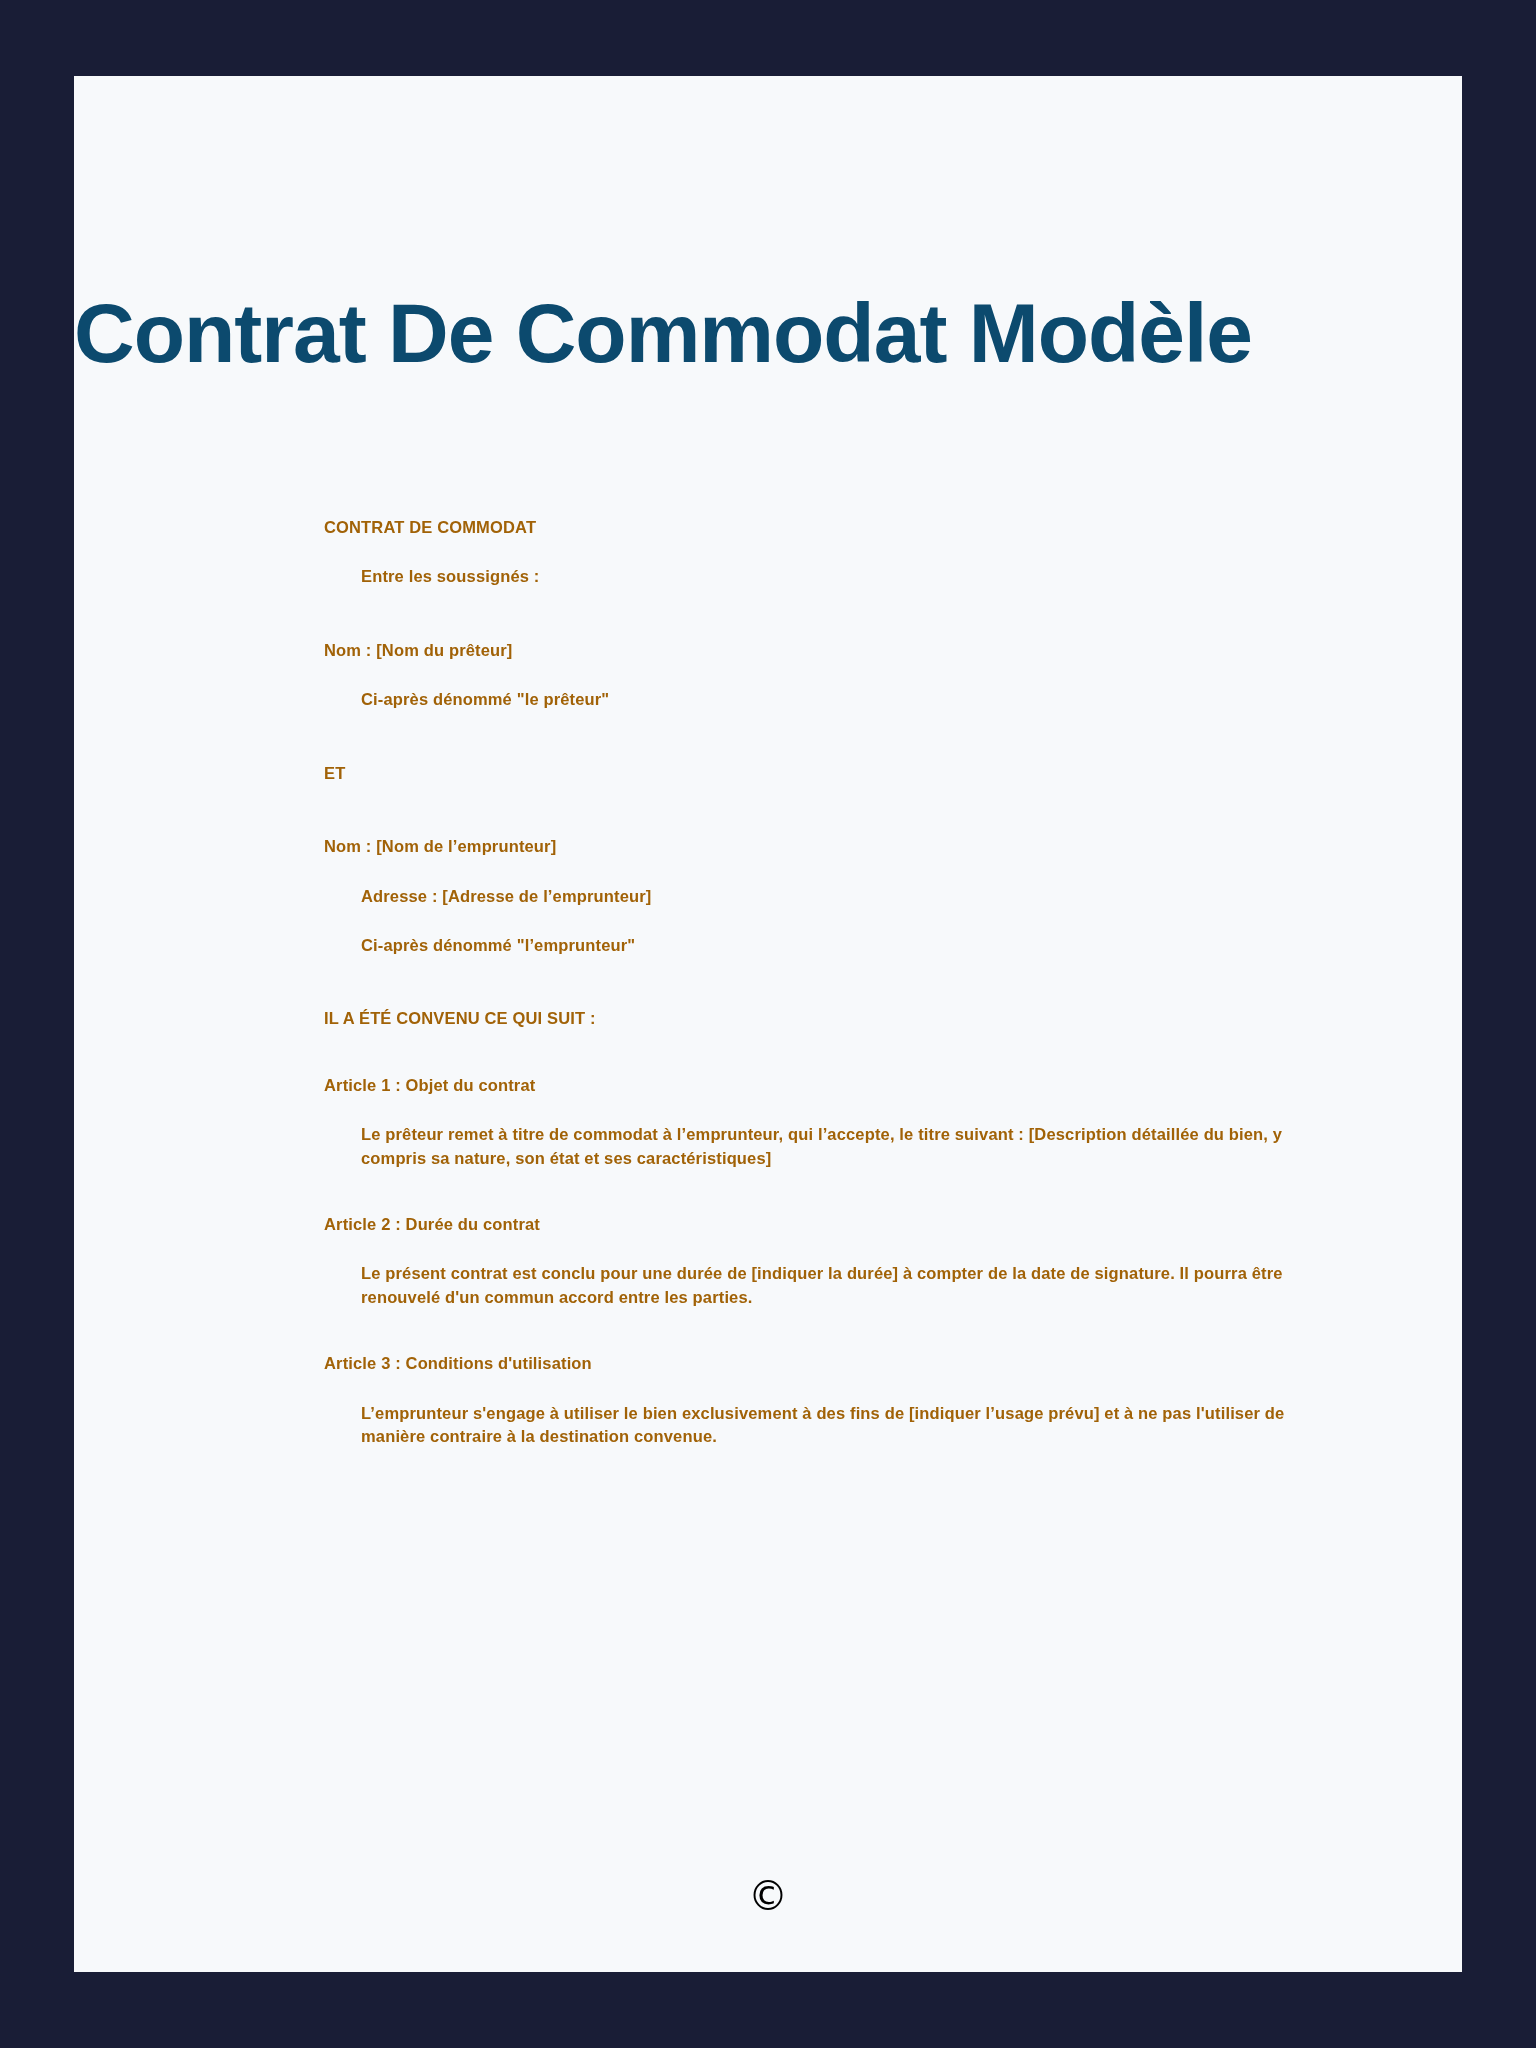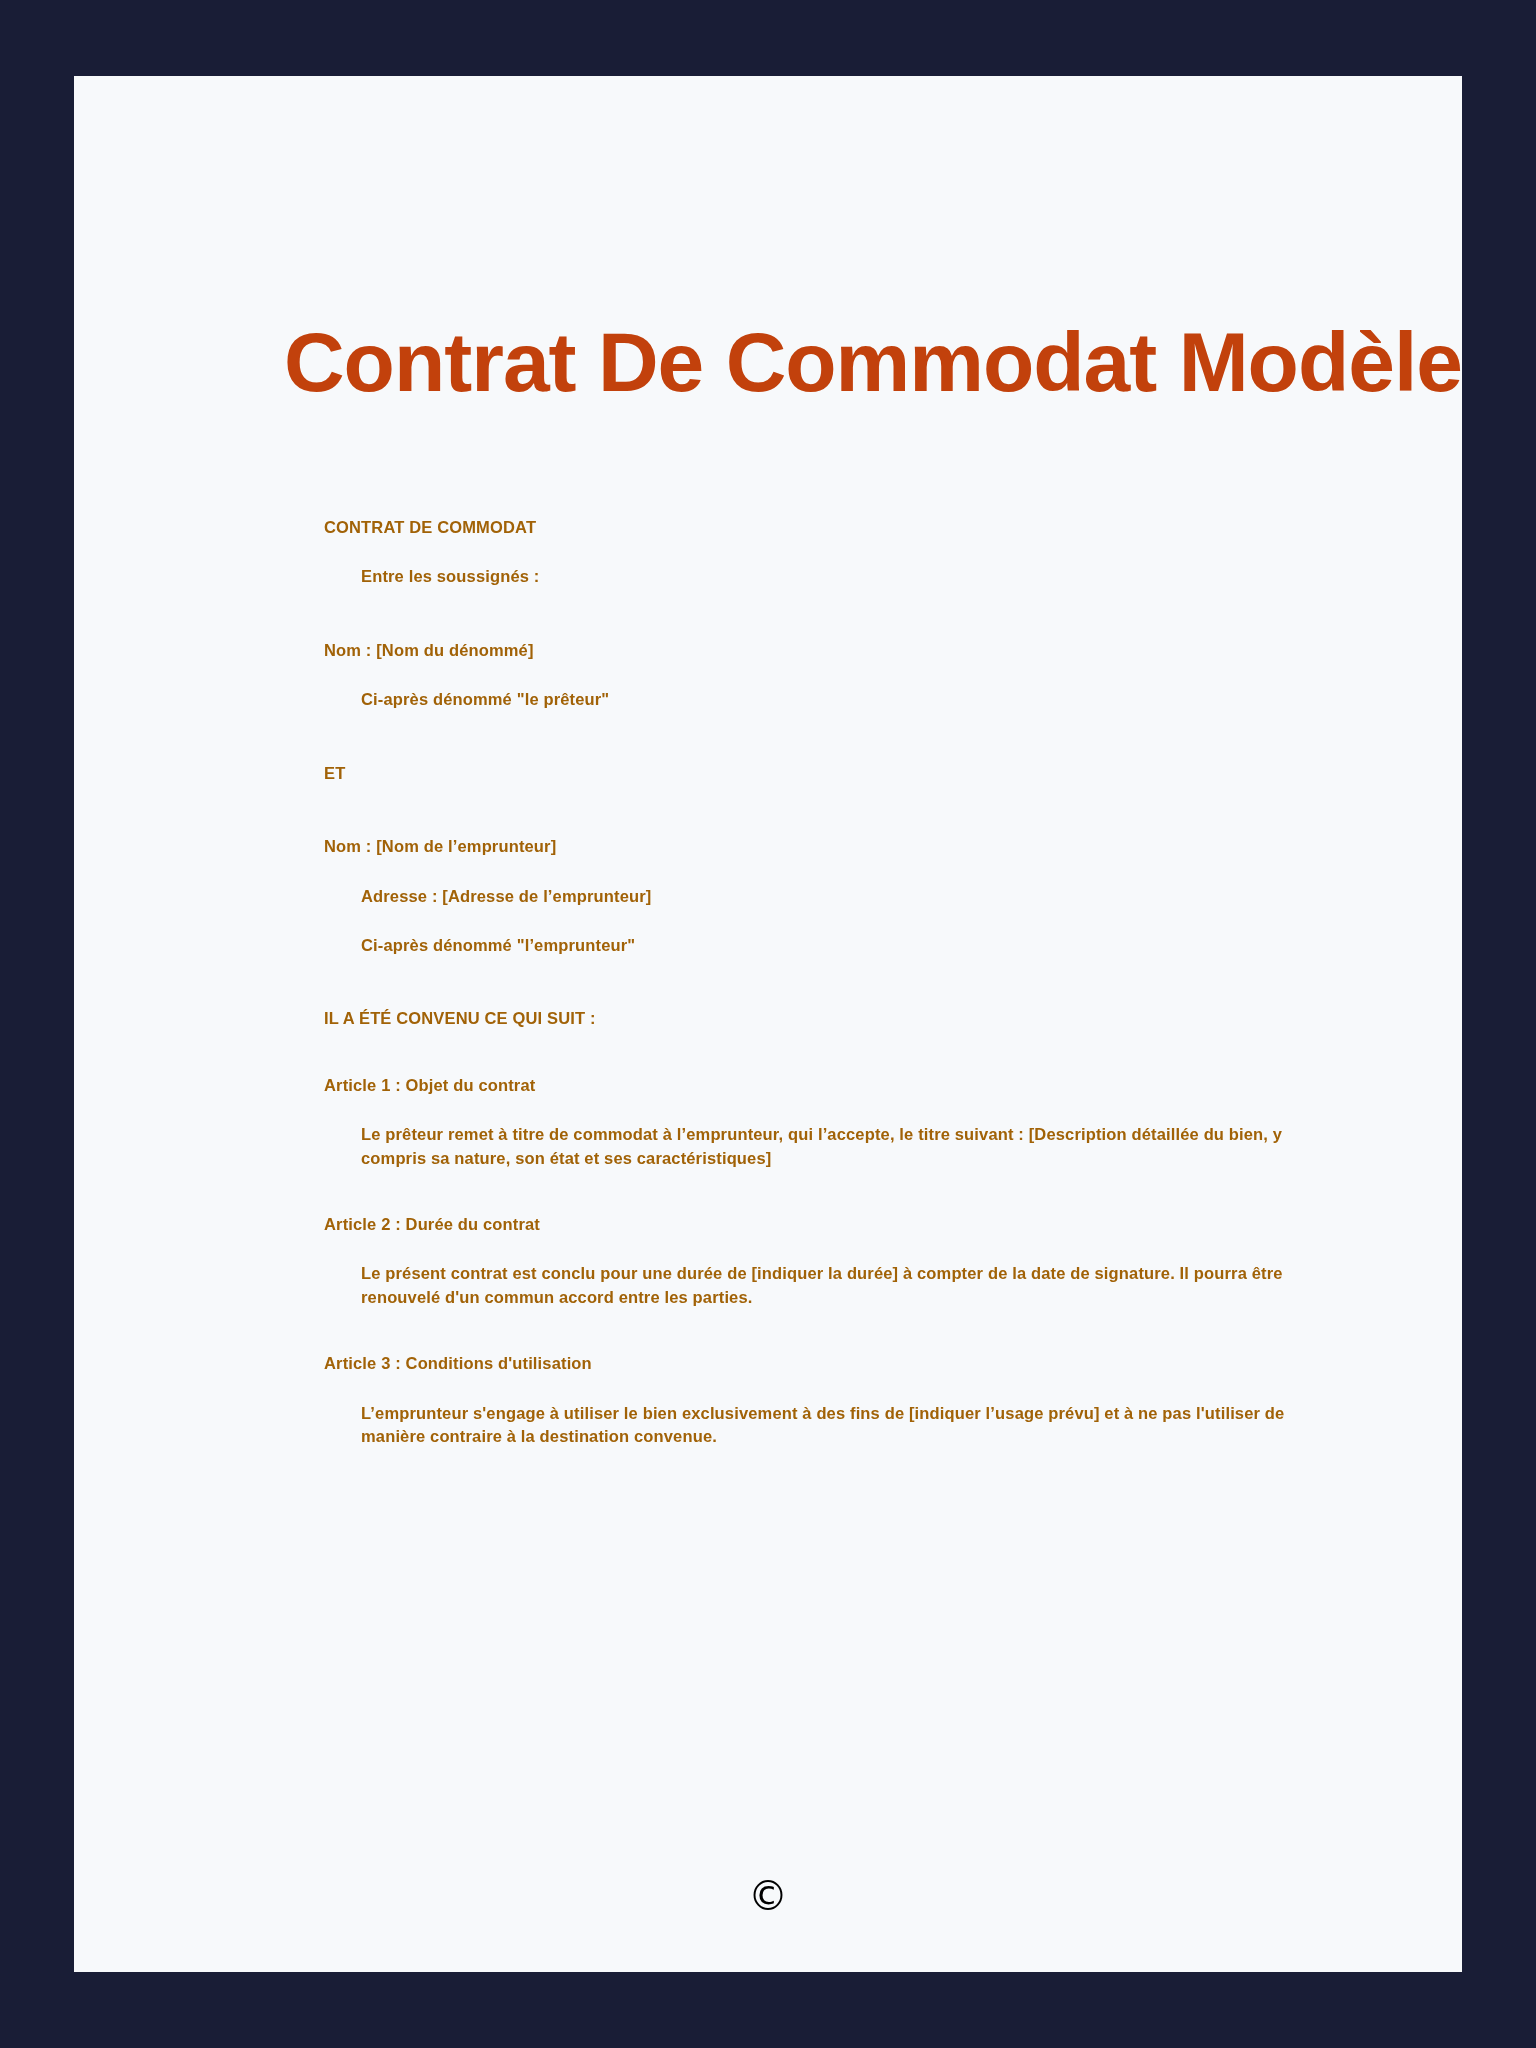--- a/index.html
+++ b/index.html
@@ -20,26 +20,26 @@
     width: 1388px;
     height: 1896px;
     background: #f7f9fb;
     box-sizing: border-box;
     overflow: hidden;
   }
   .doc-title {
     position: absolute;
     left: 0;
     right: 0;
-    top: 242px;
-    text-align: right;
+    top: 213px;
+    text-align: left;
     font-size: 84px;
     font-weight: 700;
     letter-spacing: -1px;
-    color: #c2410c;
+    color: #0c4a6e;
     line-height: 1.05;
     white-space: nowrap;
   }
   .content {
     position: absolute;
     left: 250px;
     top: 440px;
     width: 1020px;
   }
   .block {
@@ -71,21 +71,21 @@
 <div class="page">
 
   <div class="doc-title">Contrat De Commodat Modèle</div>
 
   <div class="content">
 
     <div class="block sp-0">CONTRAT DE COMMODAT</div>
 
     <div class="block sp-sm">Entre les soussignés :</div>
 
-    <div class="block sp-md">Nom : [Nom du dénommé]</div>
+    <div class="block sp-md">Nom : [Nom du prêteur]</div>
     <div class="block sp-sm">Ci-après dénommé "le prêteur"</div>
 
     <div class="block sp-md">ET</div>
 
     <div class="block sp-md">Nom : [Nom de l’emprunteur]</div>
     <div class="block sp-sm">Adresse : [Adresse de l’emprunteur]</div>
     <div class="block sp-sm">Ci-après dénommé "l’emprunteur"</div>
 
     <div class="block sp-md">IL A ÉTÉ CONVENU CE QUI SUIT :</div>
 

